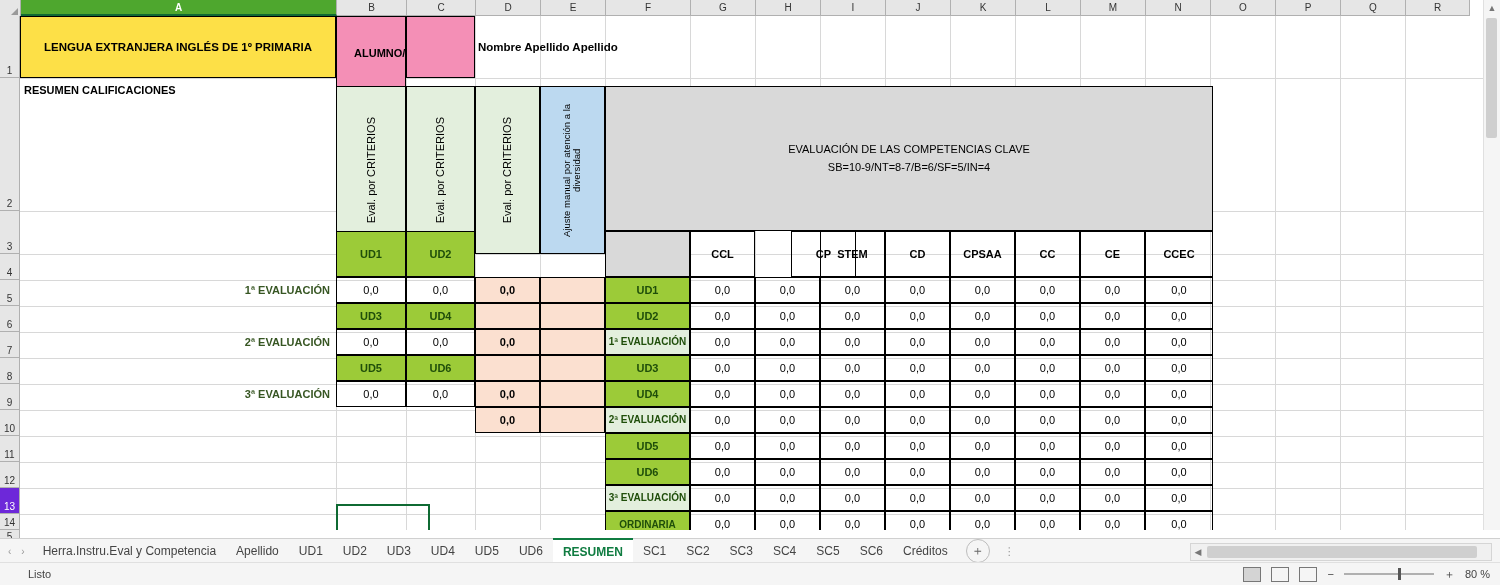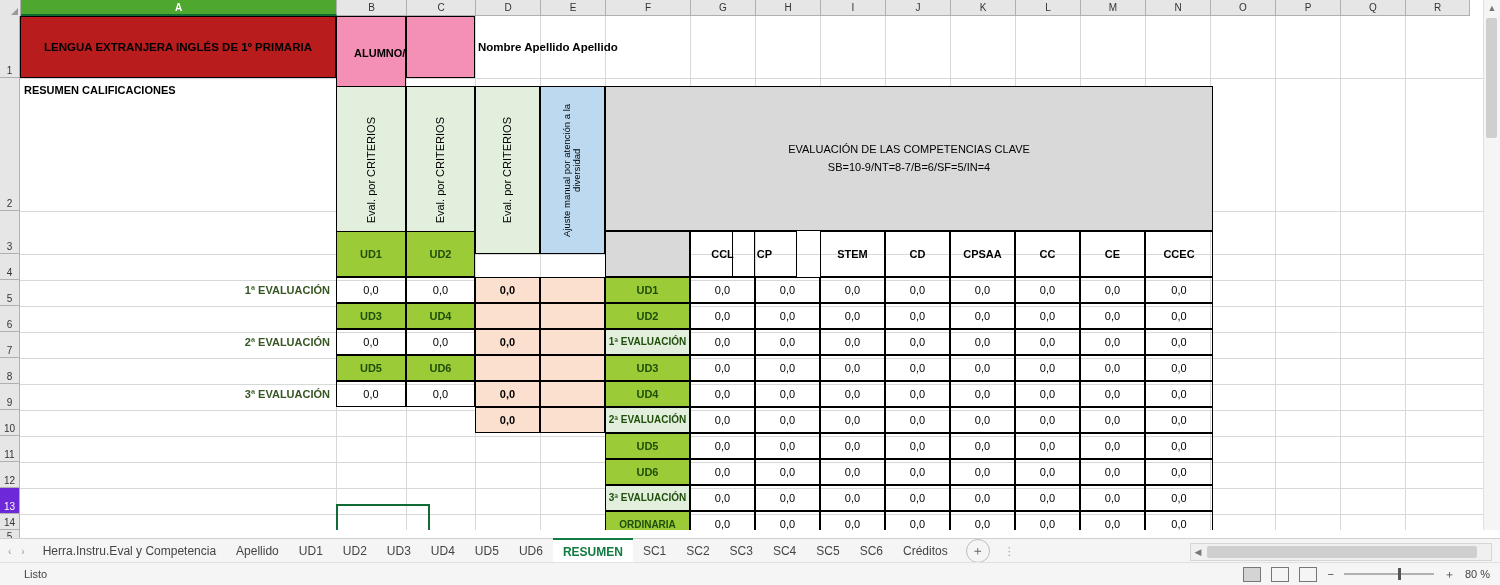--- a/index.html
+++ b/index.html
@@ -26,21 +26,21 @@
 
   
   .grid{position:absolute;left:20px;top:16px;width:1464px;height:514px;overflow:hidden;background:#fff;}
   .gl{position:absolute;background:#d8d8d8;}
   .cell{position:absolute;box-sizing:border-box;display:flex;align-items:center;justify-content:center;
         font-size:11px;overflow:hidden;}
   .b{border:1px solid #000;}
   .bold{font-weight:bold;}
   .vtext{writing-mode:vertical-rl;transform:rotate(180deg);text-align:center;line-height:1.1;}
 
-  .cyan{background:#b91c1c;}
+  .cyan{background:#fde047;}
   .pink{background:#f48fb6;}
   .green-l{background:#e3efdd;}
   .blue-l{background:#bcd9f0;}
   .gray-l{background:#d9d9d9;}
   .peach{background:#fbe0d0;}
   .ud{background:#9ccb38;color:#1f4e0a;font-weight:bold;}
   .ud-t{background:#e3efdd;color:#1f4e0a;font-weight:bold;font-size:10px;line-height:1.05;text-align:center;}
   .lbl-right{justify-content:flex-end;padding-right:6px;color:#375623;font-weight:bold;font-size:11px;}
   .selbox{border:2px solid #0f6a33;}
   .selbox:after{content:"";position:absolute;right:-3px;bottom:-3px;width:5px;height:5px;background:#0f6a33;}
@@ -58,21 +58,21 @@
   .hscroll .thumb{height:12px;width:270px;background:#cfcfcf;border-radius:2px;margin-left:2px;}
   .hscroll .arr{width:14px;text-align:center;color:#777;font-size:9px;}
 
   
   .vscroll{position:absolute;right:0;top:0;width:16px;height:530px;background:#f5f5f5;border-left:1px solid #e0e0e0;}
   .vscroll .arr{height:16px;text-align:center;color:#777;font-size:9px;line-height:16px;}
   .vscroll .thumb{position:absolute;top:18px;left:2px;width:11px;height:120px;background:#cfcfcf;border-radius:2px;}
 
   
   .status{position:absolute;left:0;bottom:0;height:22px;width:1500px;background:#f5f5f5;border-top:1px solid #e0e0e0;display:flex;align-items:center;font-size:11px;color:#444;}
-  .status .ready{padding-left:24px;}
+  .status .ready{padding-left:0;margin-left:28px;}
   .status .right{margin-left:auto;display:flex;align-items:center;gap:10px;padding-right:10px;}
   .viewicon{width:16px;height:13px;border:1px solid #777;display:inline-block;}
   .viewicon.active{background:#d4d4d4;}
   .zoomslider{width:90px;height:2px;background:#b0b0b0;position:relative;}
   .zoomslider .knob{position:absolute;left:54px;top:-5px;width:3px;height:12px;background:#555;}
 </style>
 </head>
 <body>
 
 <div class="app">
@@ -173,21 +173,21 @@
 
     <div class="cell b gray-l" style="left:585px;top:70px;width:608px;height:145px;flex-direction:column;text-align:center;line-height:1.6;">
       <span>EVALUACIÓN DE LAS COMPETENCIAS CLAVE</span>
       <span>SB=10-9/NT=8-7/B=6/SF=5/IN=4</span>
     </div>
 
     <div class="cell b ud" style="left:316px;top:215px;width:70px;height:46px;">UD1</div>
     <div class="cell b ud" style="left:386px;top:215px;width:69px;height:46px;">UD2</div>
     <div class="cell b" style="left:585px;top:215px;width:85px;height:46px;background:#d9d9d9;"></div>
     <div class="cell b bold" style="left:670px;top:215px;width:65px;height:46px;">CCL</div>
-    <div class="cell b bold" style="left:712px;top:215px;width:65px;height:46px;">CP</div>
+    <div class="cell b bold" style="left:771px;top:215px;width:65px;height:46px;">CP</div>
     <div class="cell b bold" style="left:800px;top:215px;width:65px;height:46px;">STEM</div>
     <div class="cell b bold" style="left:865px;top:215px;width:65px;height:46px;">CD</div>
     <div class="cell b bold" style="left:930px;top:215px;width:65px;height:46px;">CPSAA</div>
     <div class="cell b bold" style="left:995px;top:215px;width:65px;height:46px;">CC</div>
     <div class="cell b bold" style="left:1060px;top:215px;width:65px;height:46px;">CE</div>
     <div class="cell b bold" style="left:1125px;top:215px;width:68px;height:46px;">CCEC</div>
 
     <div class="cell lbl-right" style="left:0;top:261px;width:316px;height:26px;">1ª EVALUACIÓN</div>
     <div class="cell b" style="left:316px;top:261px;width:70px;height:26px;">0,0</div>
     <div class="cell b" style="left:386px;top:261px;width:69px;height:26px;">0,0</div>

